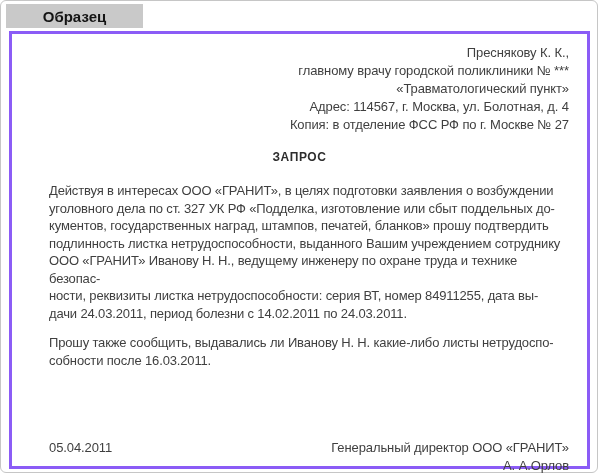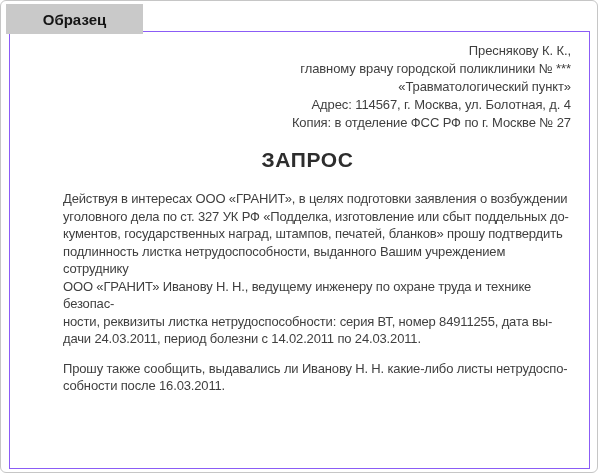--- a/index.html
+++ b/index.html
@@ -15,49 +15,48 @@
     width: 598px; height: 473px;
     border: 1px solid #c6c6c6;
     border-radius: 6px;
     background: #ffffff;
     box-sizing: border-box;
   }
   .doc {
     position: absolute;
     left: 8px; top: 30px;
     width: 581px; height: 438px;
-    border: 1px solid #8b5cf6;
+    border: 3px solid #8b5cf6;
     background: #ffffff;
     box-sizing: border-box;
-    padding-left: 16px;
   }
   .sample-label {
     position: absolute;
     left: 5px; top: 3px;
-    width: 137px; height: 30px;
+    width: 137px; height: 24px;
     background: #c9c9c9;
     color: #141414;
     font-weight: bold;
     font-size: 15px;
     display: flex; align-items: center; justify-content: center;
     z-index: 2;
   }
   .doc-header {
     margin: 10px 18px 0 0;
     text-align: right;
     font-size: 13px;
     line-height: 18px;
     color: #3f3f3f;
     white-space: pre-line;
     letter-spacing: -0.1px;
   }
   .doc-title {
     margin-top: 16px;
     text-align: center;
-    font-size: 21px;
+    font-size: 12px;
     font-weight: bold;
     color: #2d2d2d;
     letter-spacing: 0.6px;
   }
   .para {
     margin: 0 18px 0 37px;
     font-size: 13px;
     line-height: 17.5px;
     color: #3f3f3f;
     white-space: pre-line;
@@ -103,14 +102,19 @@
 кументов, государственных наград, штампов, печатей, бланков» прошу подтвердить
 подлинность листка нетрудоспособности, выданного Вашим учреждением сотруднику
 ООО «ГРАНИТ» Иванову Н. Н., ведущему инженеру по охране труда и технике безопас-
 ности, реквизиты листка нетрудоспособности: серия ВТ, номер 84911255, дата вы-
 дачи 24.03.2011, период болезни с 14.02.2011 по 24.03.2011.</div>
 
 
     <div class="para p3">Прошу также сообщить, выдавались ли Иванову Н. Н. какие-либо листы нетрудоспо-
 собности после 16.03.2011.</div>
 
+    <div class="doc-footer">
+      <div class="footer-date">05.04.2011</div>
+      <div class="footer-signature">Генеральный директор ООО «ГРАНИТ»
+А. А.Орлов</div>
+    </div>
   </div>
 </div>
 
 </body></html>

